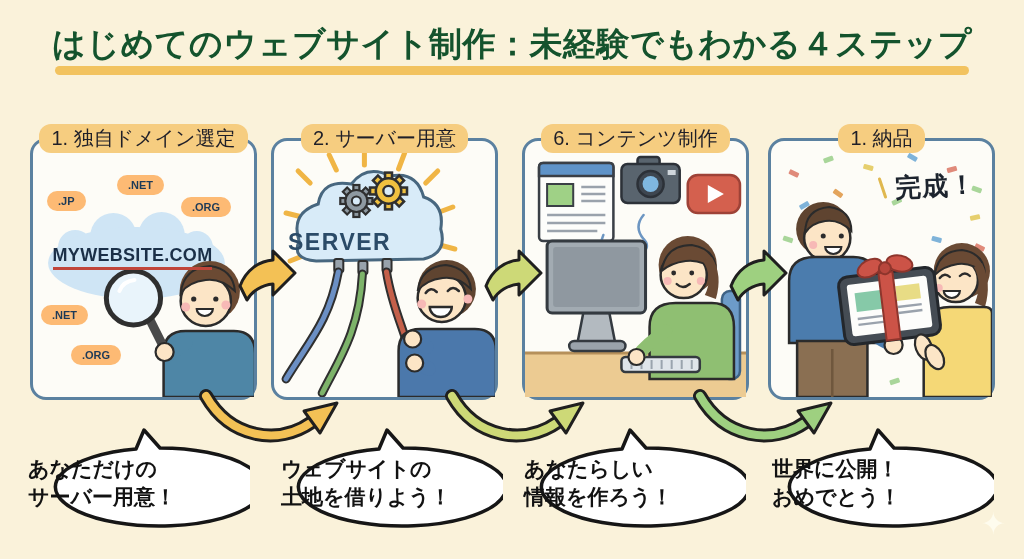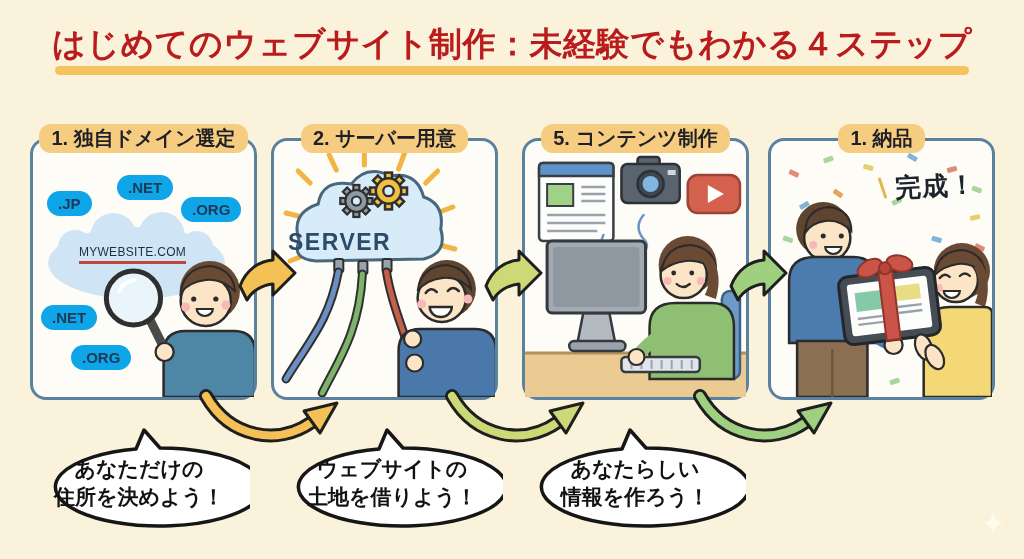--- a/index.html
+++ b/index.html
@@ -4,64 +4,64 @@
 <style>
   * { margin:0; padding:0; box-sizing:border-box; }
   html,body { width:1024px; height:559px; }
   .canvas {
     position:relative; width:1024px; height:559px;
     background:#faf2da; overflow:hidden;
     font-family:"Liberation Sans","DejaVu Sans",sans-serif;
   }
   .title {
     position:absolute; top:22px; left:0; right:0; text-align:center;
-    font-size:33px; font-weight:800; color:#b91c1c; letter-spacing:0.5px;
+    font-size:33px; font-weight:800; color:#14532d; letter-spacing:0.5px;
     z-index:3;
   }
   .title-underline {
     position:absolute; top:66px; left:55px; right:55px; height:9px;
     background:#f2c35f; border-radius:5px; z-index:2;
   }
   .panel {
     position:absolute; top:138px; width:227px; height:262px;
     background:#fdfcf7; border:3.5px solid #5b81a0; border-radius:16px;
     z-index:1;
   }
   .panel-heading {
     position:absolute; top:-17px; left:-10px; right:-10px; text-align:center; z-index:4;
   }
   .panel-heading span {
     display:inline-block; background:#f6cd80; border-radius:12px;
-    padding:1px 12px; font-size:20px; font-weight:700; color:#1f1f28;
+    padding:1px 12px; font-size:20px; font-weight:400; color:#1f1f28;
     white-space:nowrap;
   }
   .art { position:absolute; left:0; top:0; width:100%; height:100%; }
   .dtag {
-    position:absolute; background:#0ea5e9; color:#1d3a57; font-weight:800;
-    font-size:15px; padding:4px 11px; border-radius:16px; z-index:2; white-space:nowrap;
+    position:absolute; background:#fdba74; color:#1d3a57; font-weight:800;
+    font-size:11px; padding:4px 11px; border-radius:16px; z-index:2; white-space:nowrap;
   }
   .main-domain {
     position:absolute; left:8px; right:30px; top:104px; text-align:center;
-    font-size:12px; font-weight:400; color:#1b2f47; z-index:2; letter-spacing:0.3px;
+    font-size:18px; font-weight:700; color:#1b2f47; z-index:2; letter-spacing:0.3px;
   }
   .main-domain span { border-bottom:3px solid #c0453a; padding-bottom:2px; }
   .server-label {
     position:absolute; left:14px; top:88px; width:158px; 
     font-size:23px; font-weight:800; color:#2b4b68; letter-spacing:1.5px; z-index:2;
   }
   .complete-label {
     position:absolute; right:16px; top:28px; font-size:26px; font-weight:800;
     color:#1d242e; transform:rotate(-3deg); z-index:2; letter-spacing:1px;
   }
   .mid-arrow { position:absolute; top:248px; width:64px; height:58px; z-index:2; }
   .arc-arrow { position:absolute; top:388px; width:150px; height:62px; z-index:1; }
   .bubble { position:absolute; top:428px; width:222px; height:102px; z-index:3; }
   .bubble svg { position:absolute; left:0; top:0; width:100%; height:100%; }
   .bubble-text {
-    position:absolute; left:0; right:0; top:27px; text-align:center;
+    position:absolute; left:0; right:0; top:27px; text-align:left;
     font-size:21px; font-weight:800; color:#121212; line-height:1.32;
   }
   .bubble-text span { display:block; }
   .sparkle {
     position:absolute; right:18px; bottom:18px; font-size:30px;
     color:#fffdf0; opacity:0.95; z-index:1;
   }
 </style>
 </head>
 <body>
@@ -180,21 +180,21 @@
         <path d="M154,228 L142,221" stroke="#4b78ab" stroke-width="14" stroke-linecap="round"></path>
         <circle cx="138" cy="198" r="8.5" fill="#fce5c6" stroke="#2b2b2b" stroke-width="2.2"></circle>
         <circle cx="140" cy="222" r="8.5" fill="#fce5c6" stroke="#2b2b2b" stroke-width="2.2"></circle>
       </g>
     </svg>
     <div class="server-label">SERVER</div>
   </section>
 
   <section class="panel" style="left:522px">
     <div class="panel-heading">
-      <span>5. コンテンツ制作</span>
+      <span>6. コンテンツ制作</span>
     </div>
     <svg class="art" viewBox="0 0 220 256" preserveAspectRatio="none">
 
       <g transform="translate(14,22)">
         <rect width="74" height="78" rx="4" fill="#fdfdfb" stroke="#3a3f46" stroke-width="2.5"></rect>
         <path d="M0,4 Q0,0 4,0 L70,0 Q74,0 74,4 L74,13 L0,13 Z" fill="#5f93c8" stroke="#3a3f46" stroke-width="2.5"></path>
         <rect x="8" y="21" width="26" height="22" fill="#9fd186" stroke="#3a3f46" stroke-width="2"></rect>
         <g stroke="#9aa2ac" stroke-width="2.5">
           <line x1="42" y1="24" x2="66" y2="24"></line>
             <line x1="42" y1="31" x2="66" y2="31"></line>
@@ -370,36 +370,45 @@
     <path d="M10,8 C34,50 82,58 116,34" fill="none" stroke-width="8" stroke-linecap="round" stroke="#9ed080"></path>
     <polygon points="108,23 124,45 141,15" stroke="#1f1f1f" stroke-width="3" stroke-linejoin="round" fill="#9ed080"></polygon>
   </svg>
 
   <div class="bubble" style="left:28px">
     <svg viewBox="0 0 222 102">
       <path d="M108,21 L116,2 L132,20 A104,39 0 1 1 108,21 Z" fill="#ffffff" stroke="#161616" stroke-width="3.5" stroke-linejoin="round"></path>
     </svg>
     <div class="bubble-text">
       <span>あなただけの</span>
-      <span>住所を決めよう！</span>
+      <span>サーバー用意！</span>
     </div>
   </div>
   <div class="bubble" style="left:281px">
     <svg viewBox="0 0 222 102">
       <path d="M98,21 L106,2 L122,20 A104,39 0 1 1 98,21 Z" fill="#ffffff" stroke="#161616" stroke-width="3.5" stroke-linejoin="round"></path>
     </svg>
     <div class="bubble-text">
       <span>ウェブサイトの</span>
       <span>土地を借りよう！</span>
     </div>
   </div>
   <div class="bubble" style="left:524px">
     <svg viewBox="0 0 222 102">
       <path d="M98,21 L106,2 L122,20 A104,39 0 1 1 98,21 Z" fill="#ffffff" stroke="#161616" stroke-width="3.5" stroke-linejoin="round"></path>
     </svg>
     <div class="bubble-text">
       <span>あなたらしい</span>
       <span>情報を作ろう！</span>
     </div>
   </div>
+  <div class="bubble" style="left:772px">
+    <svg viewBox="0 0 222 102">
+      <path d="M98,21 L106,2 L122,20 A104,39 0 1 1 98,21 Z" fill="#ffffff" stroke="#161616" stroke-width="3.5" stroke-linejoin="round"></path>
+    </svg>
+    <div class="bubble-text">
+      <span>世界に公開！</span>
+      <span>おめでとう！</span>
+    </div>
+  </div>
 
   <div class="sparkle">✦</div>
 </div>
 
 </body></html>

